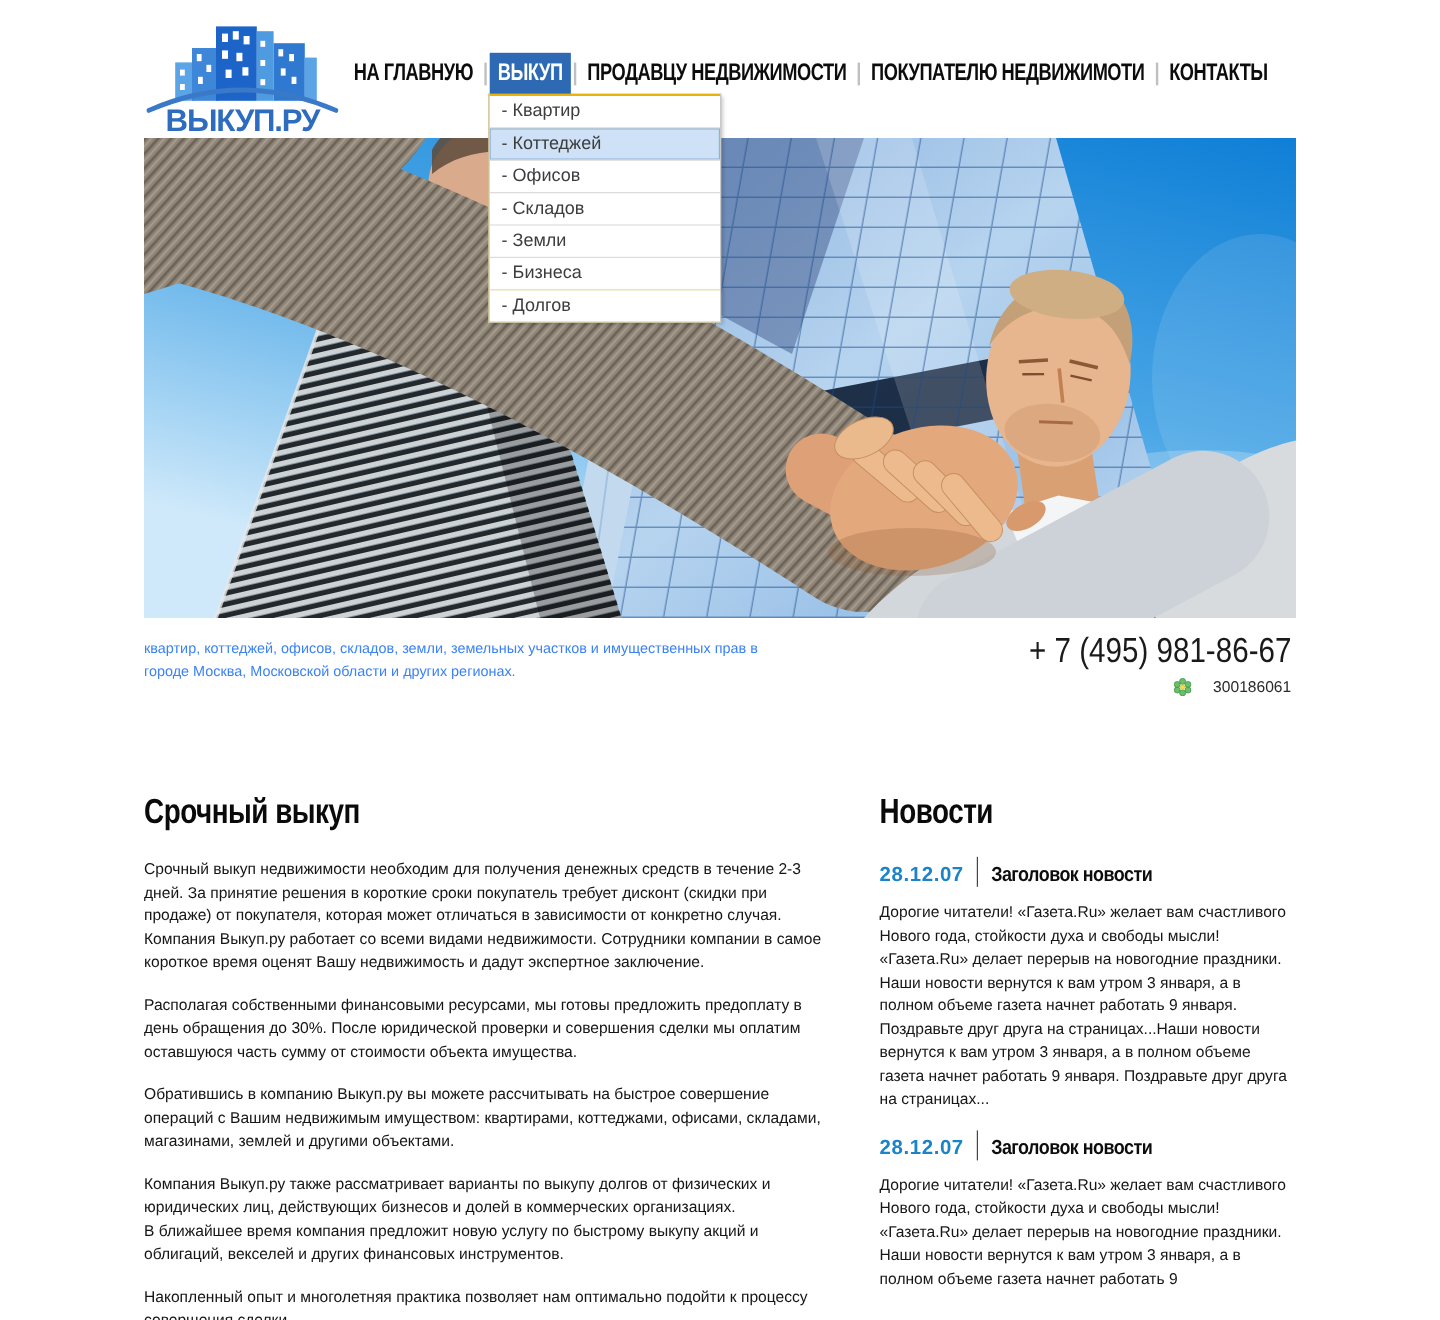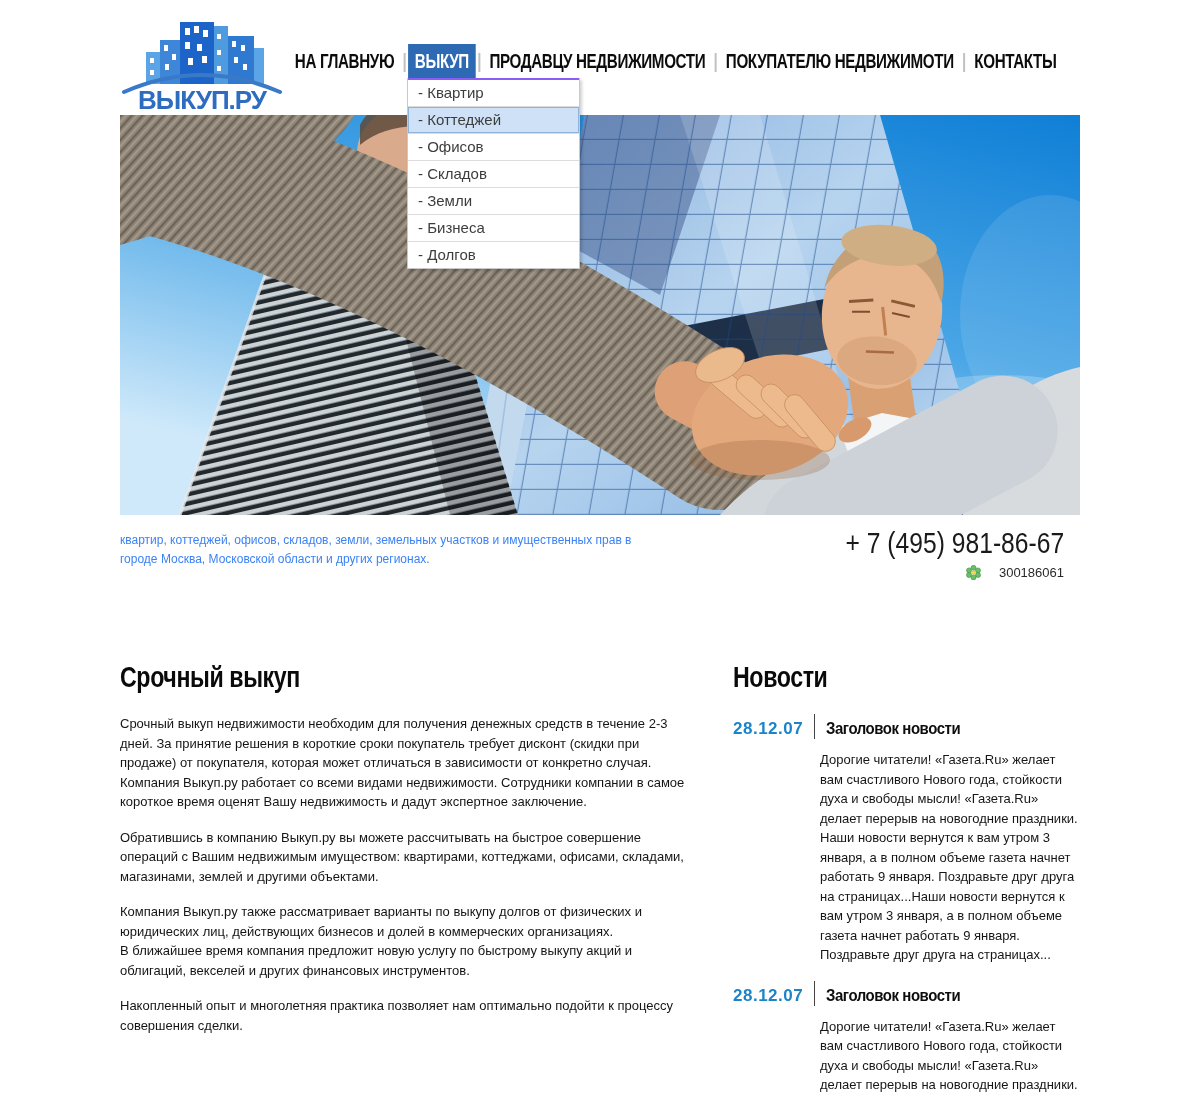--- a/index.html
+++ b/index.html
@@ -11,56 +11,56 @@
   .header { height: 115px; position: relative; }
   .logo { position: absolute; left: 2px; top: 12px; cursor: pointer; }
   .nav { position: absolute; left: 168px; top: 44px; display: flex; align-items: center;
          font-weight: bold; font-size: 20px; letter-spacing: -0.5px; white-space: nowrap;
          transform: scaleX(0.76); transform-origin: 0 50%; }
   .nav-item { padding: 6px 9px; color: #0c0c0c; cursor: pointer; }
   .nav-item.active { background: #2d6ab3; color: #fff; }
   .nav-sep { color: #c0c0c0; margin: 0 2px; font-weight: bold; }
 
   
-  .dropdown { position: absolute; left: 287px; top: 78px; width: 173px; background: #8b5cf6;
+  .dropdown { position: absolute; left: 287px; top: 78px; width: 194px; background: #eab308;
               border: 1px solid #c9c9c9; border-top: none; box-shadow: 2px 2px 3px rgba(0,0,0,0.18);
               z-index: 40; font-size: 15px; color: #3d3d3d; padding-top: 2px; }
   .dropdown-item { padding: 4px 10px 5px; border-bottom: 1px solid #dcdcdc; cursor: pointer; background: #fff; }
   .dropdown-item:last-child { border-bottom: none; }
   .dropdown-item.highlighted { background: #cfe1f6; box-shadow: inset 0 0 0 1px #8fb4dc; }
 
   
   .hero { width: 960px; height: 400px; overflow: hidden; position: relative; }
   .hero svg { display: block; }
 
   
   .intro { position: relative; padding: 16px 0 6px; min-height: 104px; }
   .h-big { font-size: 29px; font-weight: bold; margin: 0 0 7px; color: #0a0a0a; }
   .condensed { display: inline-block; transform: scaleX(0.8); transform-origin: 0 50%;
                white-space: nowrap; letter-spacing: -0.5px; }
   .intro-sub { font-size: 12px; line-height: 1.55; max-width: 520px; margin: 0; color: #3b82f6; }
-  .intro-right { position: absolute; right: 16px; top: 12px; text-align: right; }
+  .intro-right { position: absolute; right: 4px; top: 12px; text-align: right; }
   .phone { font-size: 29px; font-weight: 400; color: #1a1a1a; display: inline-block;
            transform: scaleX(0.85); transform-origin: 100% 50%; white-space: nowrap; }
   .counter { margin-top: 5px; font-size: 13px; color: #2a2a2a; display: flex;
              justify-content: flex-end; align-items: center; gap: 18px; cursor: pointer; }
 
   
   .main { display: flex; margin-top: 26px; }
   .col-left { width: 574px; margin-right: 39px; }
   .col-right { flex: 1; min-width: 0; }
   .col-left p { font-size: 13px; line-height: 1.5; margin: 0 0 16px; color: #151515; white-space: pre-line; }
   .section-title { margin: 16px 0 20px; }
 
   
   .news-head { display: flex; align-items: flex-end; margin: 16px 0 11px; }
   .news-date { color: #1b84c9; font-weight: bold; font-size: 17px; letter-spacing: 0.5px; }
   .news-divider { width: 1px; height: 25px; background: #444; margin: 0 11px; }
   .news-title { font-weight: bold; font-size: 17px; color: #0d0d0d; }
-  .news-body { margin-left: 87px; font-size: 13px; line-height: 1.5; color: #161616; }
+  .news-body { font-size: 13px; line-height: 1.5; color: #161616; }
 </style>
 </head>
 <body>
 
 <div class="page">
   <div class="container">
 
     <div class="header">
       <div class="logo">
         <svg width="160" height="100" viewBox="0 0 160 100">
@@ -257,20 +257,21 @@
           </svg>
           <span>300186061</span>
         </div>
       </div>
     </div>
 
     <div class="main">
       <div class="col-left">
         <h2 class="h-big section-title"><span class="condensed">Срочный выкуп</span></h2>
         <p>Срочный выкуп недвижимости необходим для получения денежных средств в течение 2-3 дней. За принятие решения в короткие сроки покупатель требует дисконт (скидки при продаже) от покупателя, которая может отличаться в зависимости от конкретно случая. Компания Выкуп.ру работает со всеми видами недвижимости. Сотрудники компании в самое короткое время оценят Вашу недвижимость и дадут экспертное заключение.</p>
+        <p>Располагая собственными финансовыми ресурсами, мы готовы предложить предоплату в день обращения до 30%. После юридической проверки и совершения сделки мы оплатим оставшуюся часть сумму от стоимости объекта имущества.</p>
         <p>Обратившись в компанию Выкуп.ру вы можете рассчитывать на быстрое совершение операций с Вашим недвижимым имуществом: квартирами, коттеджами, офисами, складами, магазинами, землей и другими объектами.</p>
         <p>Компания Выкуп.ру также рассматривает варианты по выкупу долгов от физических и юридических лиц, действующих бизнесов и долей в коммерческих организациях.
 В ближайшее время компания предложит новую услугу по быстрому выкупу акций и облигаций, векселей и других финансовых инструментов.</p>
         <p>Накопленный опыт и многолетняя практика позволяет нам оптимально подойти к процессу совершения сделки.</p>
       </div>
 
       <div class="col-right">
         <h2 class="h-big section-title"><span class="condensed">Новости</span></h2>
 
         <div class="news-item">

